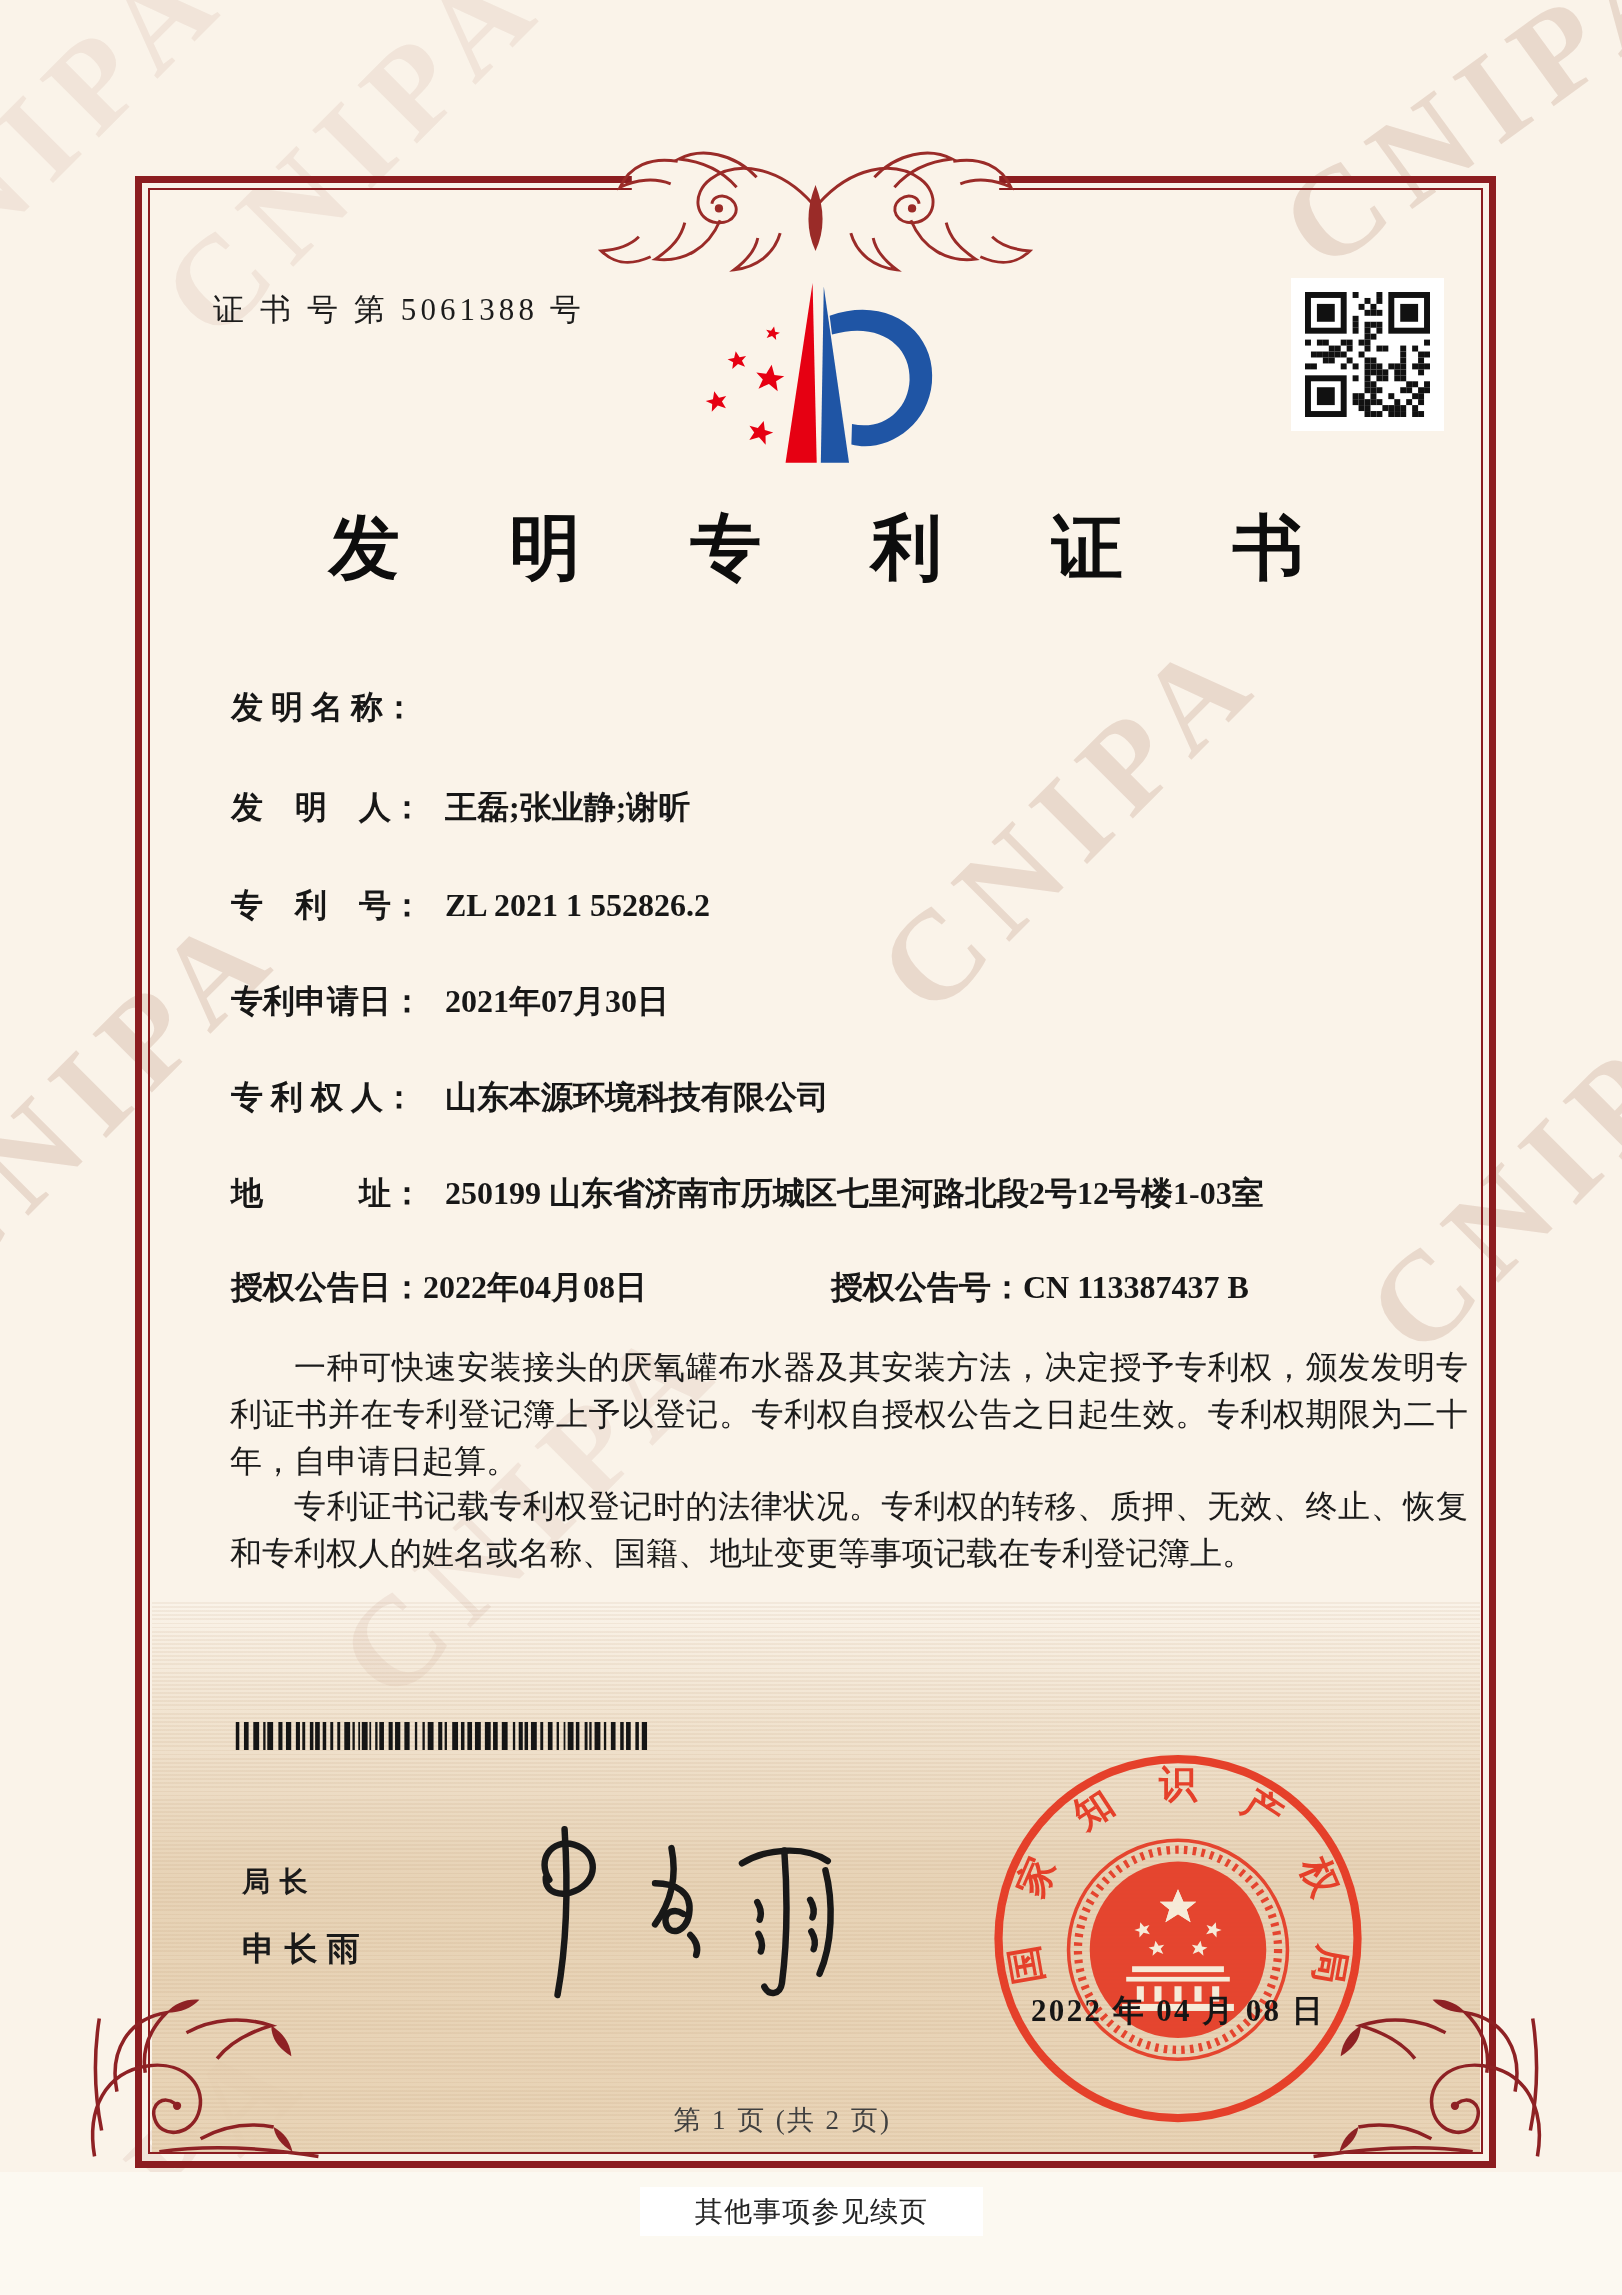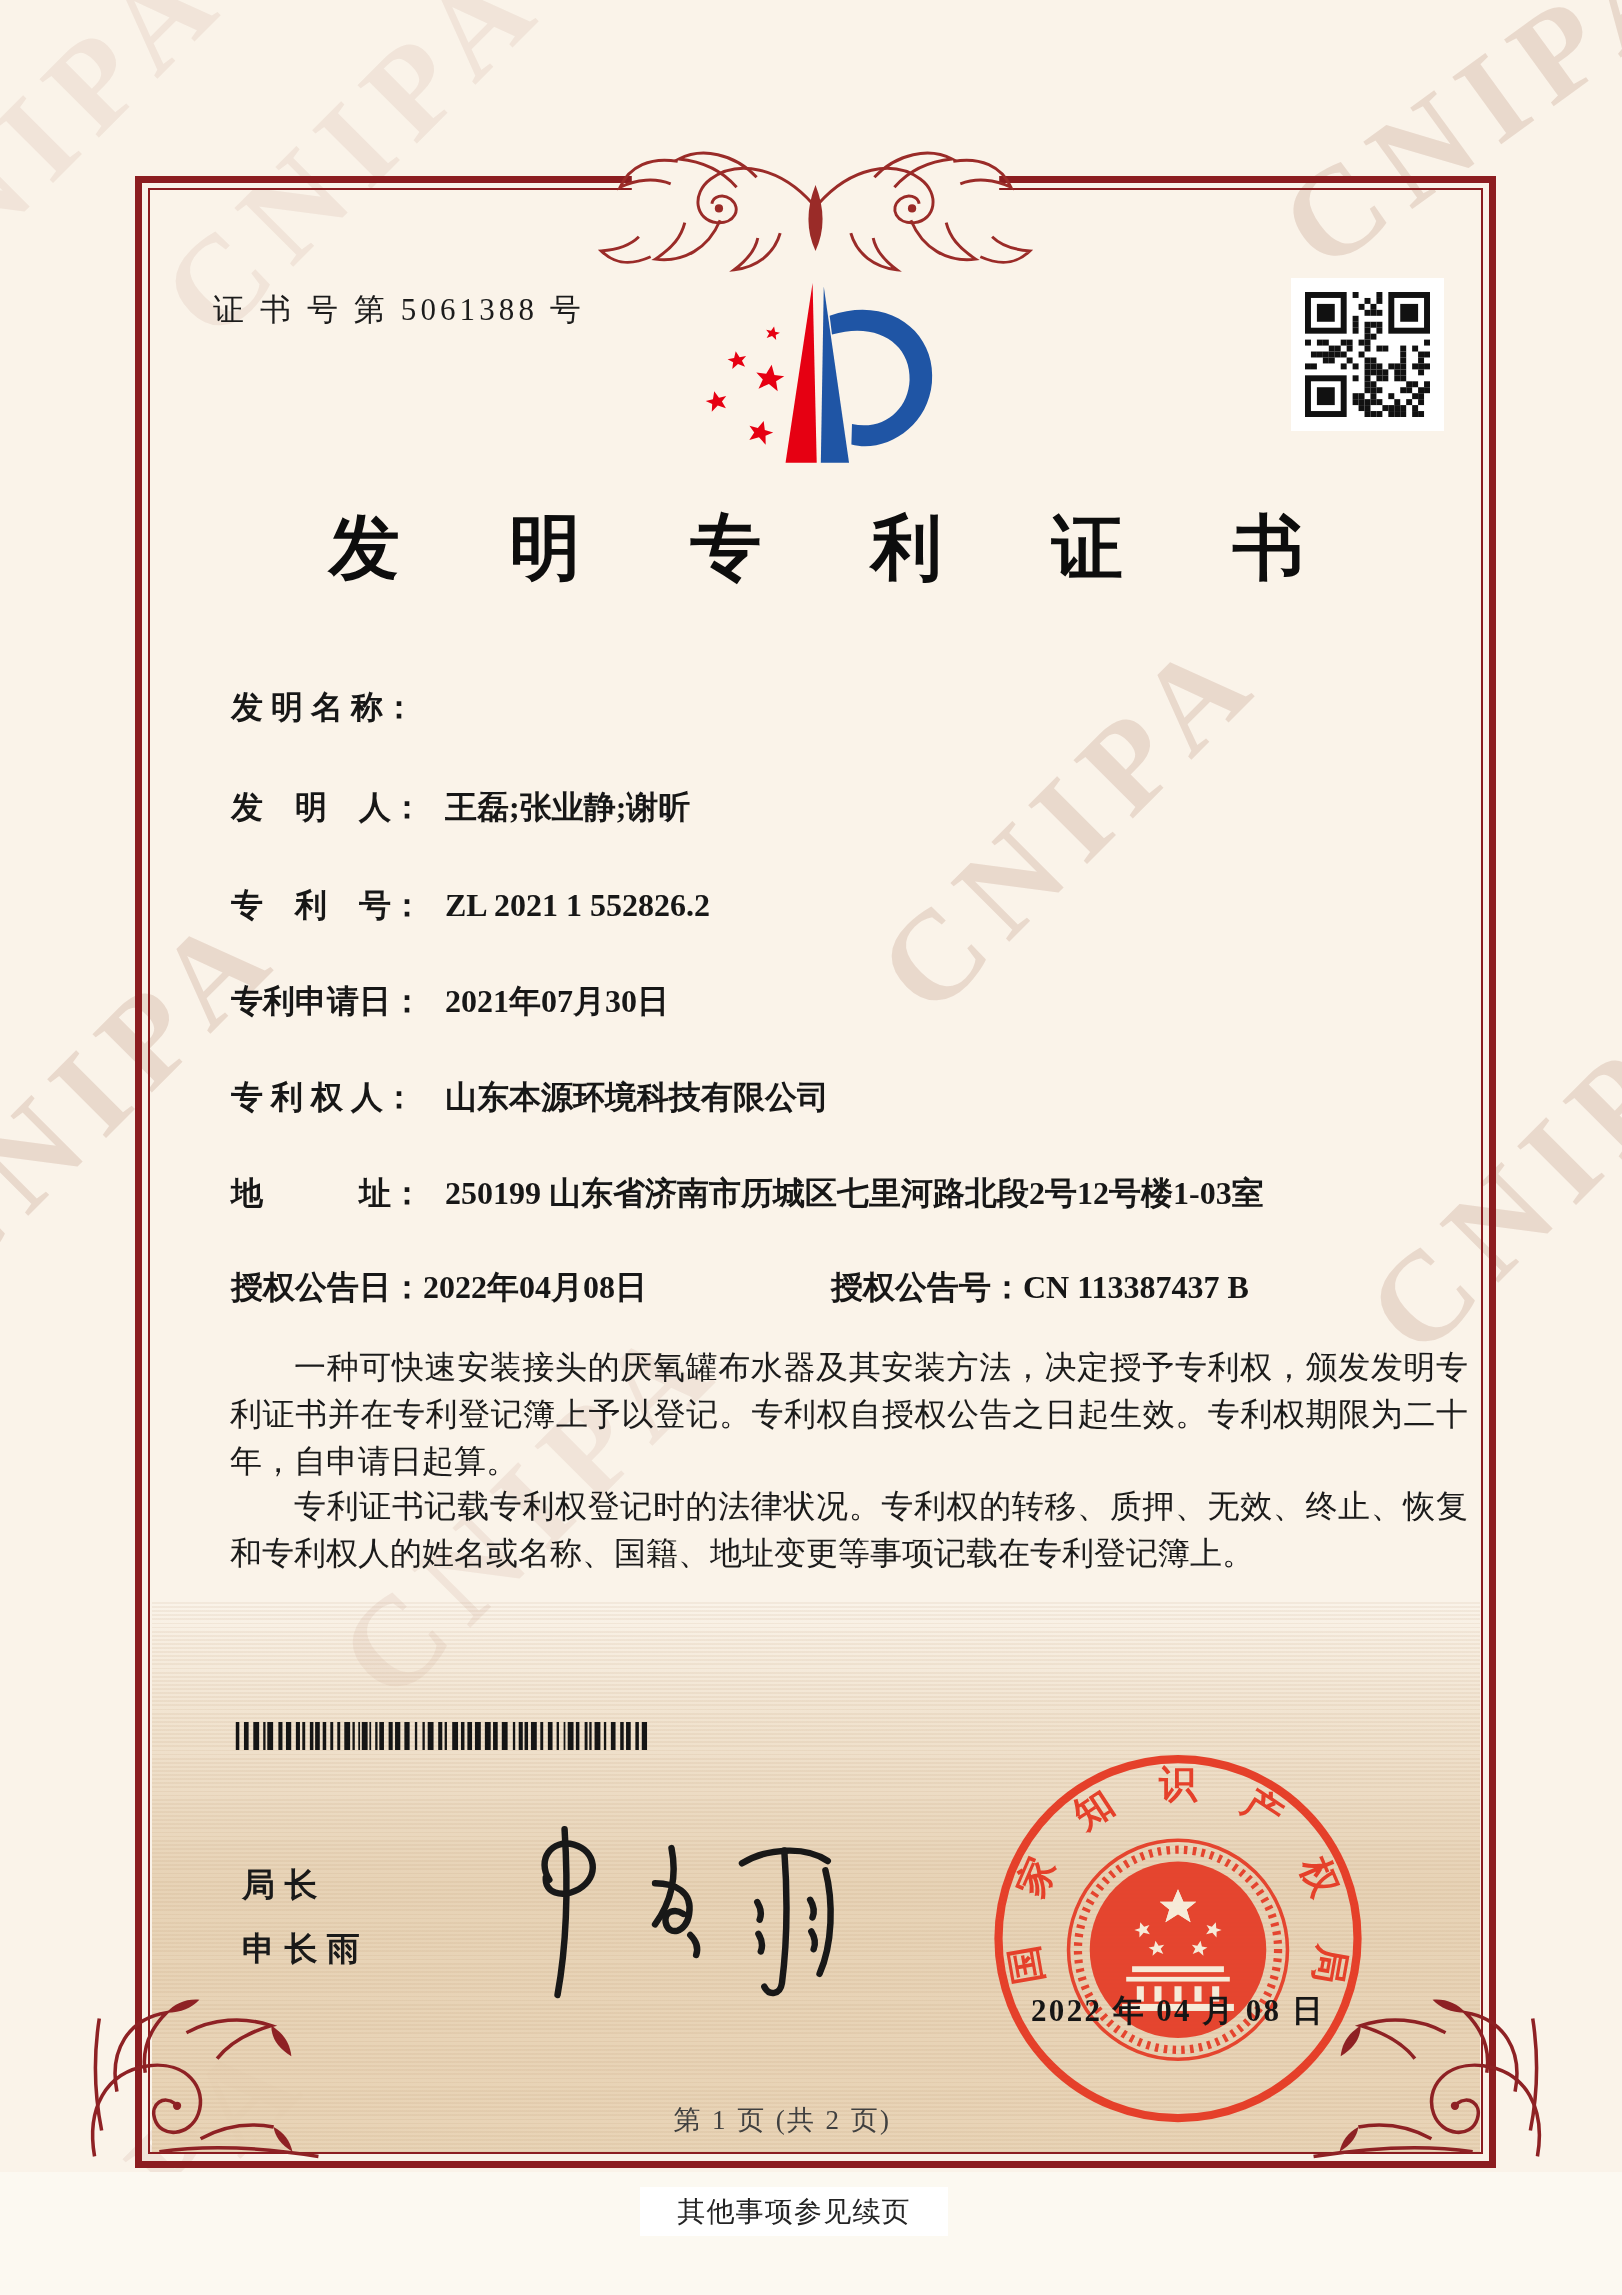--- a/index.html
+++ b/index.html
@@ -42,38 +42,38 @@
   .row .val{display:inline-block;}
   .val-addr{width:960px;}
   .grant-pair{font-size:32px;font-weight:600;color:#171717;white-space:nowrap;}
   
   .paras p{
     position:absolute;left:230px;width:1238px;margin:0;
     font-size:32px;line-height:47px;text-align:justify;color:#1b1b1b;font-weight:500;
     text-indent:64px;
   }
   
-  .sign-role{left:242px;top:1863px;font-size:33px;letter-spacing:9.4px;font-family:"Liberation Sans","DejaVu Sans",sans-serif;font-weight:600;color:#1a1a1a;}
+  .sign-role{left:242px;top:1863px;font-size:28px;letter-spacing:9.4px;font-family:"Liberation Sans","DejaVu Sans",sans-serif;font-weight:600;color:#1a1a1a;}
   .sign-name{left:242px;top:1927px;font-size:33px;letter-spacing:9.4px;font-family:"Liberation Sans","DejaVu Sans",sans-serif;font-weight:600;color:#1a1a1a;}
   
   .seal{left:972px;top:1732px;width:412px;height:412px;}
   .seal svg{position:absolute;left:0;top:0;}
   .seal-char{
     position:absolute;left:50%;top:50%;
     transform:translate(-50%,-50%) rotate(var(--a)) translateY(-154px);
     font-size:38px;font-weight:700;color:#e5402a;font-family:"Liberation Serif","DejaVu Serif",serif;
   }
   .seal-date{
     position:absolute;left:35px;top:258px;width:342px;text-align:center;
     font-size:31px;letter-spacing:2.4px;font-weight:600;color:#161616;white-space:nowrap;
   }
   
   .page-num{left:606px;top:2102px;width:353px;text-align:center;font-size:27px;letter-spacing:2.4px;color:#404040;}
   .note-box{
-    left:640px;top:2187px;width:308px;height:49px;background:#ffffff;
+    left:640px;top:2187px;width:343px;height:49px;background:#ffffff;
     display:flex;align-items:center;justify-content:center;
     font-size:28px;letter-spacing:1.2px;color:#242424;font-weight:500;
   }
   svg{display:block;}
 </style>
 </head>
 <body>
 
 <div class="wm faint" style="left:35px;top:141px;">CNIPA</div>
 <div class="wm faint" style="left:353px;top:147px;">CNIPA</div>

